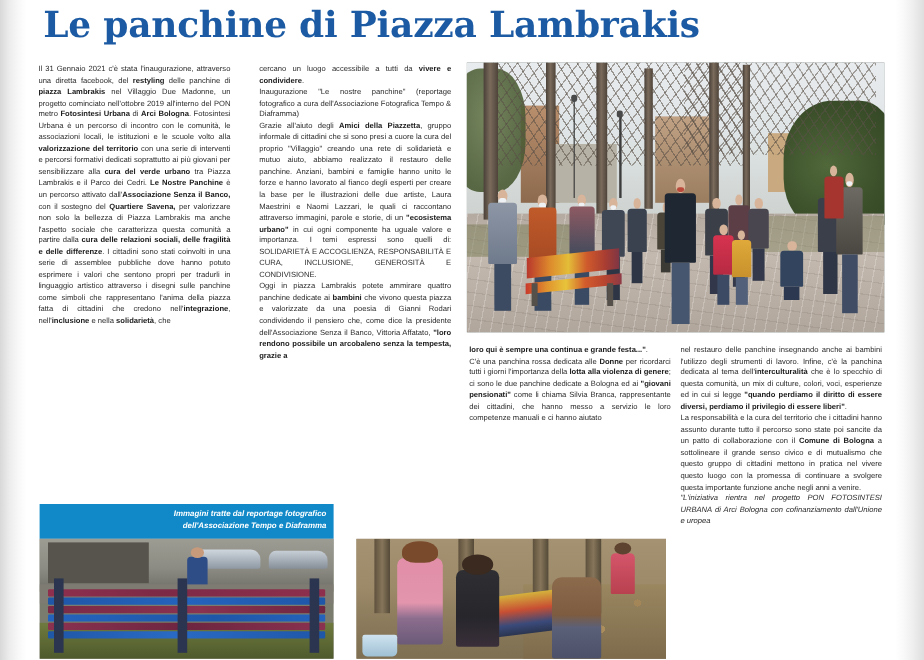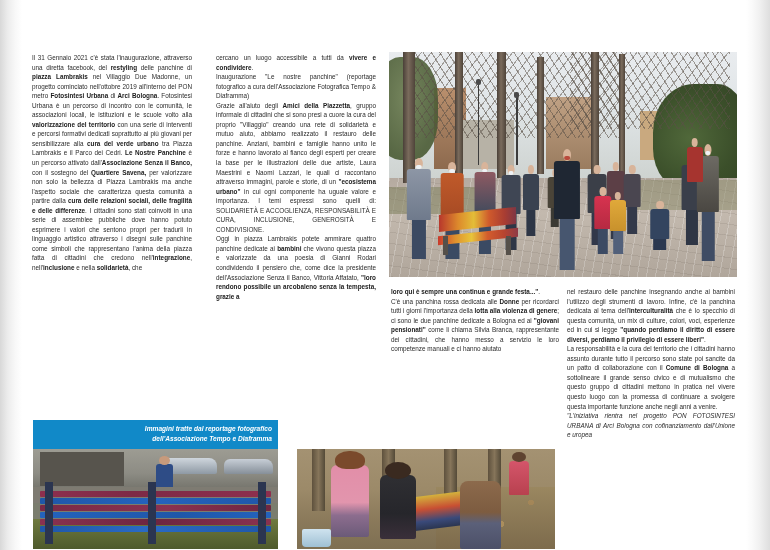--- a/index.html
+++ b/index.html
@@ -303,20 +303,21 @@
   }
 </style>
 </head>
 <body>
 
 <div class="page">
 
   <div class="edge-left"></div>
   <div class="edge-right"></div>
 
+  <div class="title">Le panchine di Piazza Lambrakis</div>
 
   <div class="col c1">
     <p>Il 31 Gennaio 2021 c'è stata l'inaugurazione, attraverso una diretta facebook, del <b>restyling</b> delle panchine di <b>piazza Lambrakis</b> nel Villaggio Due Madonne, un progetto cominciato nell'ottobre 2019 all'interno del PON metro <b>Fotosintesi Urbana</b> di <b>Arci Bologna</b>. Fotosintesi Urbana è un percorso di incontro con le comunità, le associazioni locali, le istituzioni e le scuole volto alla <b>valorizzazione del territorio</b> con una serie di interventi e percorsi formativi dedicati soprattutto ai più giovani per sensibilizzare alla <b>cura del verde urbano</b> tra Piazza Lambrakis e il Parco dei Cedri. <b>Le Nostre Panchine</b> è un percorso attivato dall'<b>Associazione Senza il Banco,</b> con il sostegno del <b>Quartiere Savena,</b> per valorizzare non solo la bellezza di Piazza Lambrakis ma anche l'aspetto sociale che caratterizza questa comunità a partire dalla <b>cura delle relazioni sociali, delle fragilità e delle differenze</b>. I cittadini sono stati coinvolti in una serie di assemblee pubbliche dove hanno potuto esprimere i valori che sentono propri per tradurli in linguaggio artistico attraverso i disegni sulle panchine come simboli che rappresentano l'anima della piazza fatta di cittadini che credono nell'<b>integrazione</b>, nell'<b>inclusione</b> e nella <b>solidarietà</b>, che</p>
   </div>
 
   <div class="col c2">
     <p>cercano un luogo accessibile a tutti da <b>vivere e condividere</b>.</p>
     <p>Inaugurazione "Le nostre panchine" (reportage fotografico a cura dell'Associazione Fotografica Tempo &amp; Diaframma)</p>
     <p>Grazie all'aiuto degli <b>Amici della Piazzetta</b>, gruppo informale di cittadini che si sono presi a cuore la cura del proprio "Villaggio" creando una rete di solidarietà e mutuo aiuto, abbiamo realizzato il restauro delle panchine. Anziani, bambini e famiglie hanno unito le forze e hanno lavorato al fianco degli esperti per creare la base per le illustrazioni delle due artiste, Laura Maestrini e Naomi Lazzari, le quali ci raccontano attraverso immagini, parole e storie, di un <b>"ecosistema urbano"</b> in cui ogni componente ha uguale valore e importanza. I temi espressi sono quelli di: SOLIDARIETÀ E ACCOGLIENZA, RESPONSABILITÀ E CURA, INCLUSIONE, GENEROSITÀ E CONDIVISIONE.</p>
     <p>Oggi in piazza Lambrakis potete ammirare quattro panchine dedicate ai <b>bambini</b> che vivono questa piazza e valorizzate da una poesia di Gianni Rodari condividendo il pensiero che, come dice la presidente dell'Associazione Senza il Banco, Vittoria Affatato, <b>"loro rendono possibile un arcobaleno senza la tempesta, grazie a</b></p>

